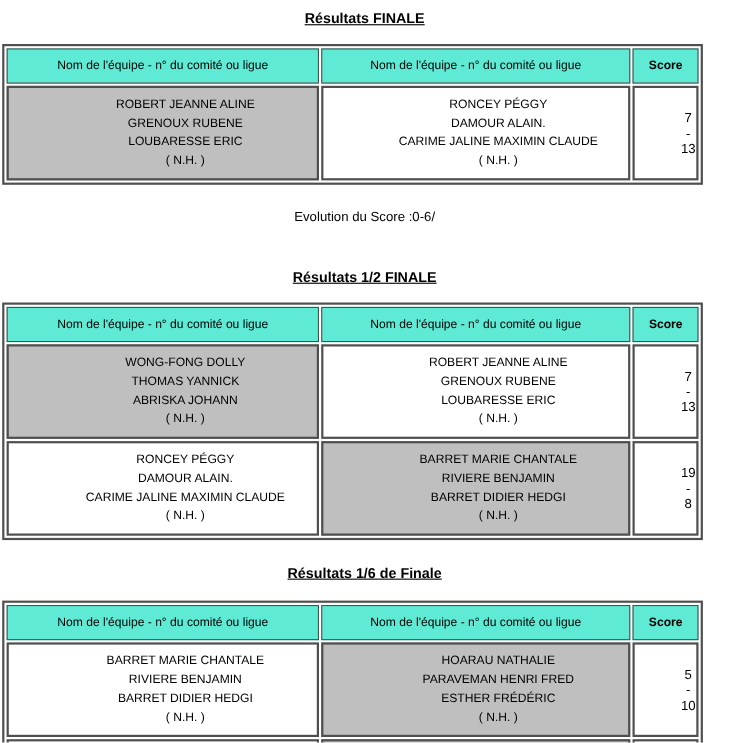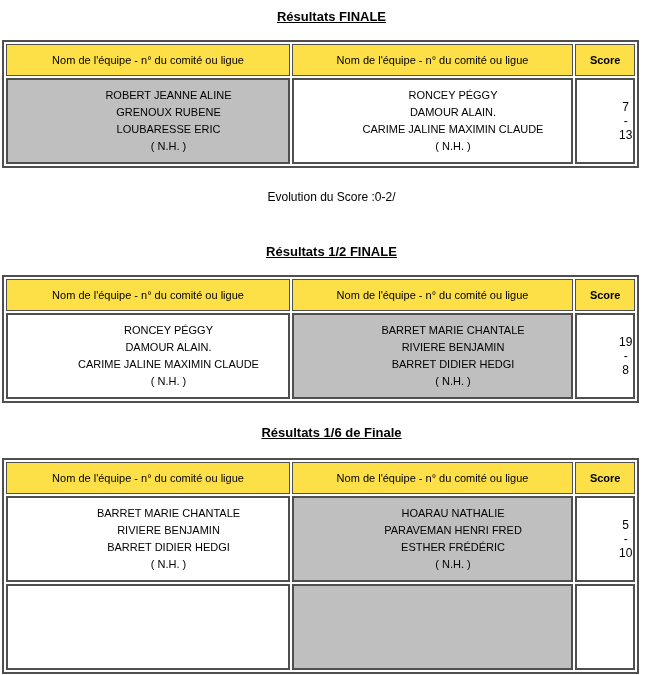--- a/index.html
+++ b/index.html
@@ -37,21 +37,21 @@
     table-layout: fixed;
     background: #ffffff;
   }
   table.results-table.mt-18 { margin-top: 18px; }
   td.hdr {
     border: 1px solid #4f4f4f;
     height: 28px;
     text-align: center;
     vertical-align: middle;
     font-size: 11px;
-    background: #fde047;
+    background: #5eead4;
   }
   td.w-team1 { width: 280px; }
   td.w-team2 { width: 277px; }
   td.w-score { width: 52px; font-weight: bold; }
   td.data-cell {
     border: 2px solid #4f4f4f;
     height: 80px;
     text-align: center;
     vertical-align: middle;
     font-size: 11px;
@@ -85,30 +85,45 @@
       <div class="line">RONCEY PÉGGY</div>
       <div class="line">DAMOUR ALAIN.</div>
       <div class="line">CARIME JALINE MAXIMIN CLAUDE</div>
       <div class="line">( N.H. )</div>
     </td>
     <td class="data-cell score-cell">7 - 13</td>
   </tr>
 </tbody>
   </table>
 
-<div class="center-note">Evolution du Score :0-2/</div>
+<div class="center-note">Evolution du Score :0-6/</div>
 
 <h2 class="section-title mt-title-2">Résultats 1/2 FINALE</h2>
 
 <table class="results-table">
   <tbody>
       <tr>
     <td class="hdr w-team1">Nom de l'équipe - n° du comité ou ligue</td>
     <td class="hdr w-team2">Nom de l'équipe - n° du comité ou ligue</td>
     <td class="hdr w-score">Score</td>
+  </tr>
+  <tr>
+    <td class="data-cell gray">
+      <div class="line">WONG-FONG DOLLY</div>
+      <div class="line">THOMAS YANNICK</div>
+      <div class="line">ABRISKA JOHANN</div>
+      <div class="line">( N.H. )</div>
+    </td>
+    <td class="data-cell">
+      <div class="line">ROBERT JEANNE ALINE</div>
+      <div class="line">GRENOUX RUBENE</div>
+      <div class="line">LOUBARESSE ERIC</div>
+      <div class="line">( N.H. )</div>
+    </td>
+    <td class="data-cell score-cell">7 - 13</td>
   </tr>
   <tr>
     <td class="data-cell">
       <div class="line">RONCEY PÉGGY</div>
       <div class="line">DAMOUR ALAIN.</div>
       <div class="line">CARIME JALINE MAXIMIN CLAUDE</div>
       <div class="line">( N.H. )</div>
     </td>
     <td class="data-cell gray">
       <div class="line">BARRET MARIE CHANTALE</div>

